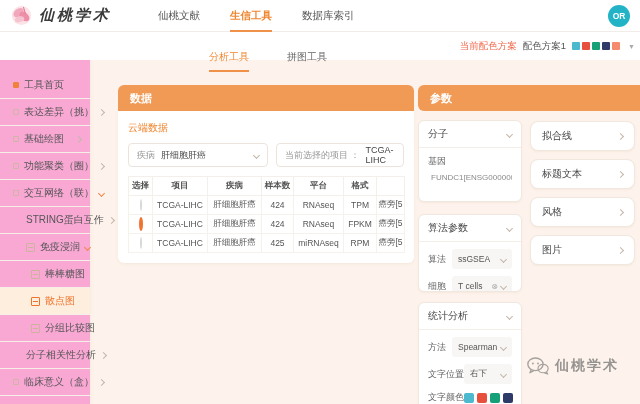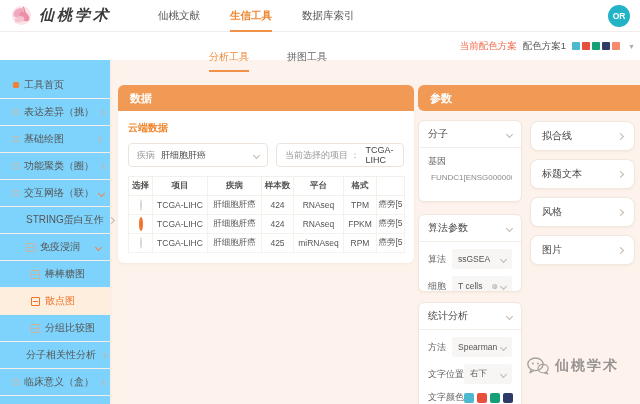--- a/index.html
+++ b/index.html
@@ -28,21 +28,21 @@
        border-bottom:2px solid transparent;cursor:pointer}
   .tab.active{color:#f0862f;border-bottom-color:#f0914a}
   .scheme{position:absolute;right:5px;top:0;height:28px;display:flex;align-items:center;gap:6px}
   .scheme-label{font-size:9.5px;color:#f2684b}
   .scheme-value{font-size:9.5px;color:#555}
   .swatch-row{display:flex;gap:2px}
   .swatch{width:8px;height:8px;border-radius:1px}
   .mini-caret{font-size:7px;color:#aaa;margin-left:2px}
 
   
-  .sidebar{position:absolute;left:0;top:60px;width:110px;height:344px;background:#7dd3fc;
+  .sidebar{position:absolute;left:0;top:60px;width:90px;height:344px;background:#f9a8d4;
            box-shadow:1px 0 3px rgba(180,150,120,.08);padding-top:12px;z-index:3}
   .side-item{display:flex;align-items:center;gap:5px;height:27px;padding:0 9px 0 13px;
              font-size:10px;color:#555;border-bottom:1px solid #f6efe8;cursor:pointer;white-space:nowrap}
   .side-item.lv1{padding-left:26px}
   .side-item.lv2{padding-left:31px}
   .side-item.active{background:#fdeedd;color:#f0732c;font-weight:normal}
   .sq-icon{width:6px;height:6px;border:1.4px solid #cdb7a4;border-radius:1px;flex:none}
   .sq-icon.orange{border-color:#f0813a;background:#f0813a}
   .tree-box{width:9px;height:9px;border:1px solid #cdb39b;border-radius:1px;flex:none;
             background:linear-gradient(#cdb39b,#cdb39b) center/5px 1px no-repeat}
@@ -57,21 +57,21 @@
 
   
   .panel-header{height:26px;background:#f09a56;border-radius:6px;color:#fff;font-size:11px;
                 font-weight:bold;display:flex;align-items:center;padding-left:12px}
   .panel-header.top-round{border-radius:6px 6px 0 0}
 
   
   .data-card{position:absolute;left:118px;top:85px;width:296px;z-index:2}
   .data-body{background:#fff;border-radius:0 0 6px 6px;padding:6px 10px 10px;
              box-shadow:0 1px 3px rgba(190,150,110,.12)}
-  .cloud-tab{display:inline-block;font-size:10px;color:#f0862f;font-weight:bold;margin:3px 0 8px;cursor:pointer}
+  .cloud-tab{display:inline-block;font-size:10px;color:#f0862f;font-weight:normal;margin:3px 0 8px;cursor:pointer}
   .ctrl-row{display:flex;gap:8px}
   .field-box{display:flex;align-items:center;gap:6px;border:1px solid #ece4dc;border-radius:4px;
              height:24px;padding:0 8px;font-size:9px;background:#fff}
   .field-box .lab{color:#999;flex:none}
   .field-box .val{color:#444}
   .fb-disease{width:140px;cursor:pointer}
   .fb-disease .val{flex:1}
   .fb-project{width:128px}
   table.data-table{margin-top:9px;width:100%;border-collapse:collapse;font-size:8.5px;table-layout:fixed}
   .data-table th{color:#555;font-weight:bold;border:1px solid #f3efeb;height:19px;text-align:center;

